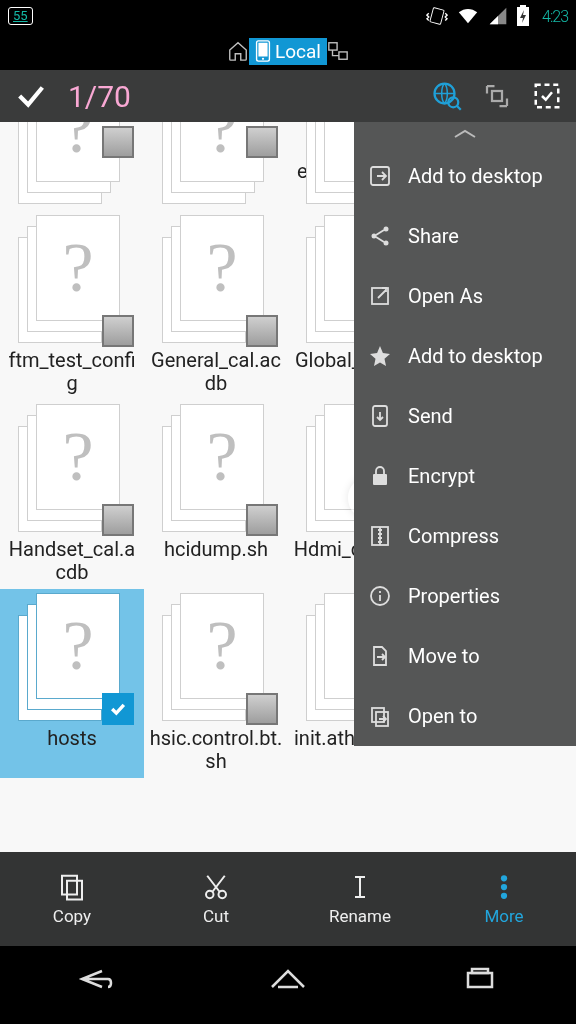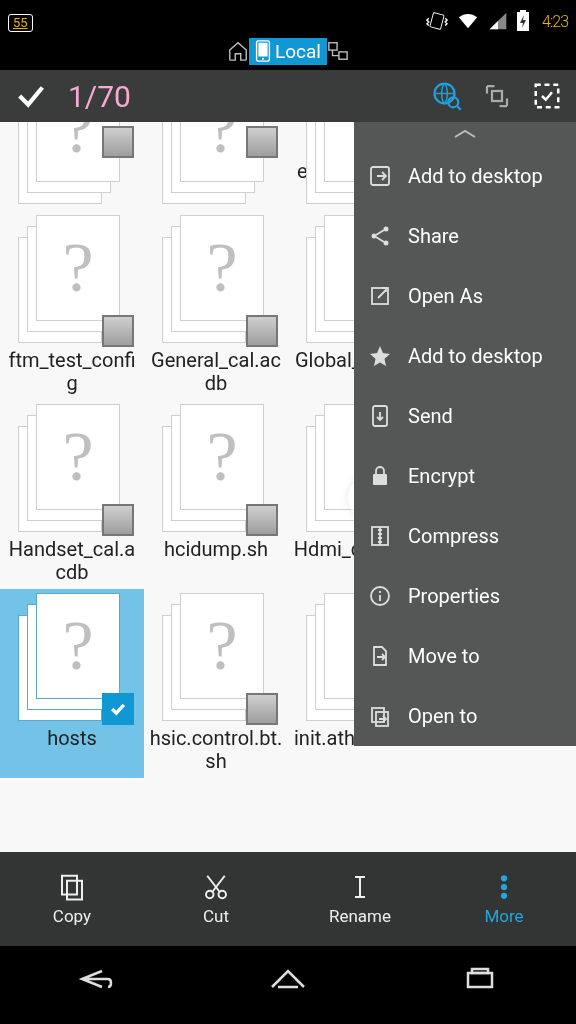--- a/index.html
+++ b/index.html
@@ -1,19 +1,19 @@
 <!DOCTYPE html>
 <html><head>
 <meta charset="utf-8">
 <style>
   * { margin: 0; padding: 0; box-sizing: border-box; font-family: Roboto, Arial, sans-serif; }
   html, body { width: 576px; height: 1024px; background: #000; overflow: hidden; }
 
   
-  .status-bar { height: 32px; background: #000; color: #eab308; display: flex; align-items: flex-end; padding: 0 8px; }
+  .status-bar { height: 32px; background: #000; color: #14b8a6; display: flex; align-items: center; padding: 0 8px; }
   .status-left { display: flex; align-items: center; }
   .battery-badge { border: 1.5px solid #fff; border-radius: 3px; padding: 0 4px; font-size: 13px; line-height: 16px; text-decoration: underline; }
   .status-right { margin-left: auto; display: flex; align-items: center; gap: 8px; font-size: 14px; }
   .status-right svg { fill: #fff; }
   .status-time { font-size: 16px; font-weight: 300; letter-spacing: -1px; margin-left: 4px; }
 
   
   .tab-bar { height: 38px; background: #000; display: flex; justify-content: center; align-items: center; color: #bfbfbf; }
   .tab-icon-outline { width: 22px; height: 22px; fill: none; stroke: #bfbfbf; stroke-width: 1.5; }
   .tab-local { background: #1197d4; color: #fff; display: flex; align-items: center; padding: 2px 6px; font-size: 19px; gap: 4px; }

